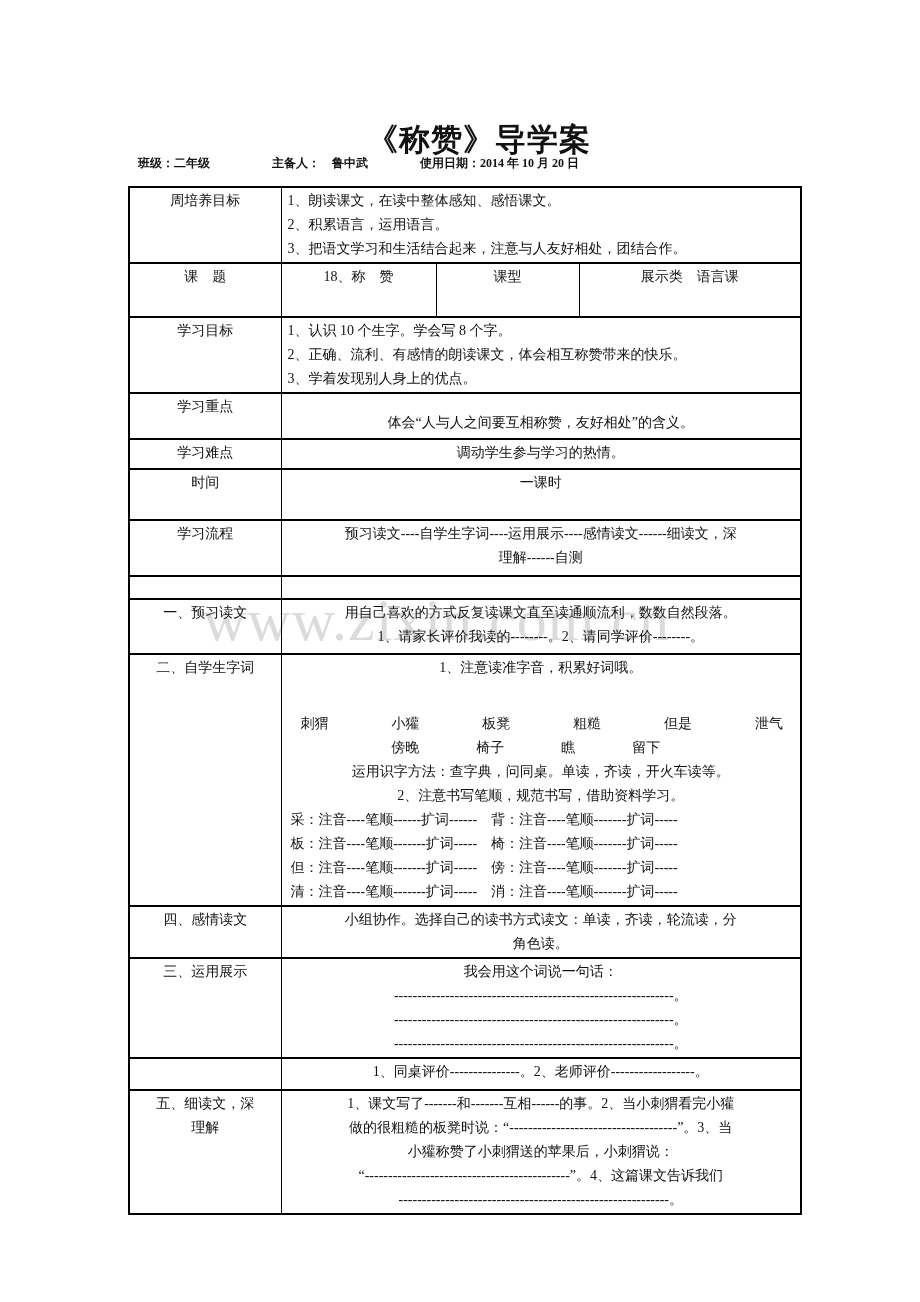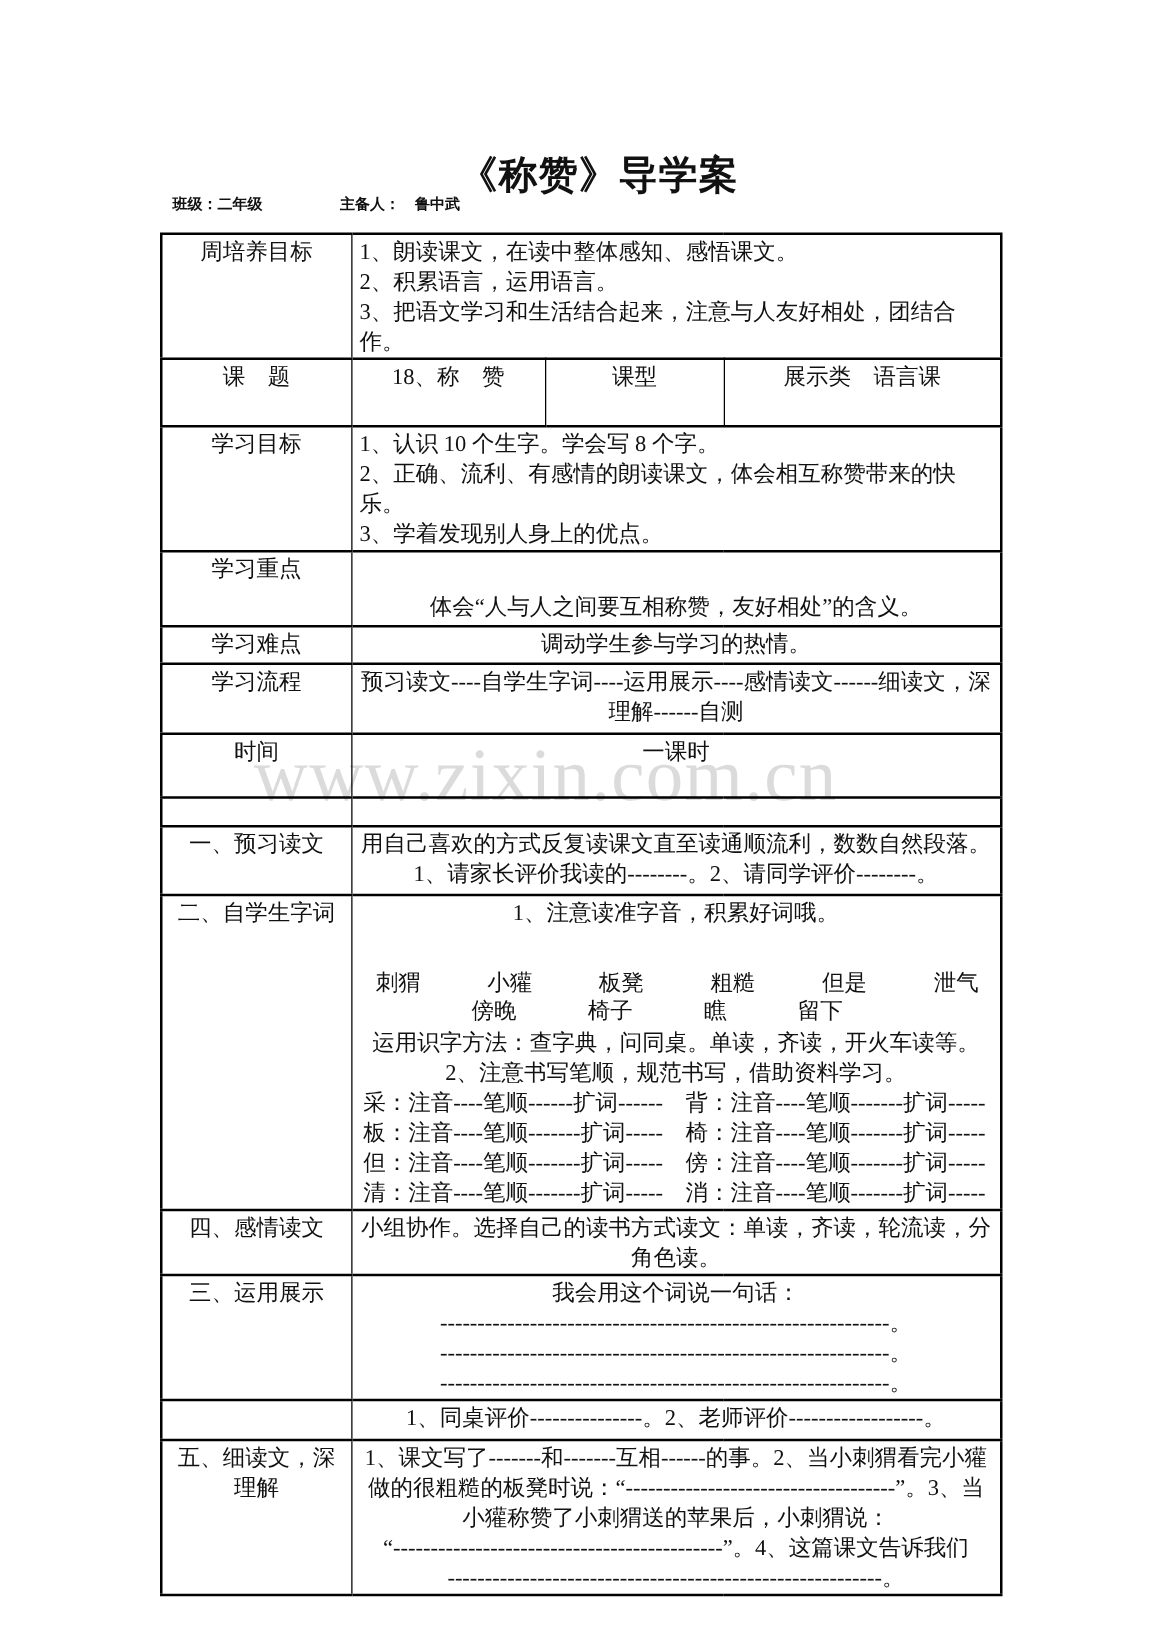--- a/index.html
+++ b/index.html
@@ -22,21 +22,21 @@
   .meta .m2{left:144px;}
   .meta .m3{left:292px;}
   table.doc-table{
     position:absolute;left:128px;top:186px;width:672px;z-index:1;
     border-collapse:collapse;table-layout:fixed;background:transparent;
     border:2px solid #000;
   }
   .doc-table td{
     border:1px solid #000;border-top-width:2px;border-bottom-width:2px;
     vertical-align:top;padding:1px 3px;
-    font-size:18px;line-height:24px;
+    font-size:14px;line-height:24px;
   }
   td.label{text-align:center;}
   td.center{text-align:center;}
   td.left{text-align:left;padding-left:6px;}
   td.vbottom{vertical-align:bottom;padding-bottom:3px;margin-left:20px;}
   .line{min-height:24px;}
   .words1{display:flex;justify-content:space-between;padding:0 14px 0 16px;margin-top:32px;}
   .words2{display:flex;justify-content:center;gap:57px;margin-right:30px;font-family:Liberation Mono, monospace;}
   .charline{text-align:left;padding-left:6px;}
 </style>
@@ -45,20 +45,21 @@
 
 <div class="page">
 
   <div class="watermark">www.zixin.com.cn</div>
 
   <h1 class="doc-title">《称赞》导学案</h1>
 
   <div class="meta">
     <span class="m1">班级：二年级</span>
     <span class="m2">主备人：　鲁中武</span>
+    <span class="m3">使用日期：2014 年 10 月 20 日</span>
   </div>
 
   <table class="doc-table">
     <colgroup>
       <col style="width:152px">
         <col style="width:155px">
         <col style="width:143px">
         <col style="width:222px">
     </colgroup>
     <tbody>
@@ -81,41 +82,41 @@
 
       <tr style="height:69px">
         <td class="label">学习目标</td>
         <td colspan="3" class="left">
           <div class="line">1、认识 10 个生字。学会写 8 个字。</div>
           <div class="line">2、正确、流利、有感情的朗读课文，体会相互称赞带来的快乐。</div>
           <div class="line">3、学着发现别人身上的优点。</div>
         </td>
       </tr>
 
-      <tr style="height:60px">
+      <tr style="height:46px">
         <td class="label">学习重点</td>
         <td colspan="3" class="center vbottom">体会“人与人之间要互相称赞，友好相处”的含义。</td>
       </tr>
 
       <tr style="height:30px">
         <td class="label">学习难点</td>
         <td colspan="3" class="center">调动学生参与学习的热情。</td>
       </tr>
 
+      <tr style="height:51px">
+        <td class="label">时间</td>
+        <td colspan="3" class="center">一课时</td>
+      </tr>
+
       <tr style="height:56px">
         <td class="label">学习流程</td>
         <td colspan="3" class="center">
           <div class="line">预习读文----自学生字词----运用展示----感情读文------细读文，深</div>
           <div class="line">理解------自测</div>
         </td>
-      </tr>
-
-      <tr style="height:51px">
-        <td class="label">时间</td>
-        <td colspan="3" class="center">一课时</td>
       </tr>
 
       <tr style="height:23px">
         <td class="label"></td>
         <td colspan="3"></td>
       </tr>
 
       <tr style="height:55px">
         <td class="label">一、预习读文</td>
         <td colspan="3" class="center">

